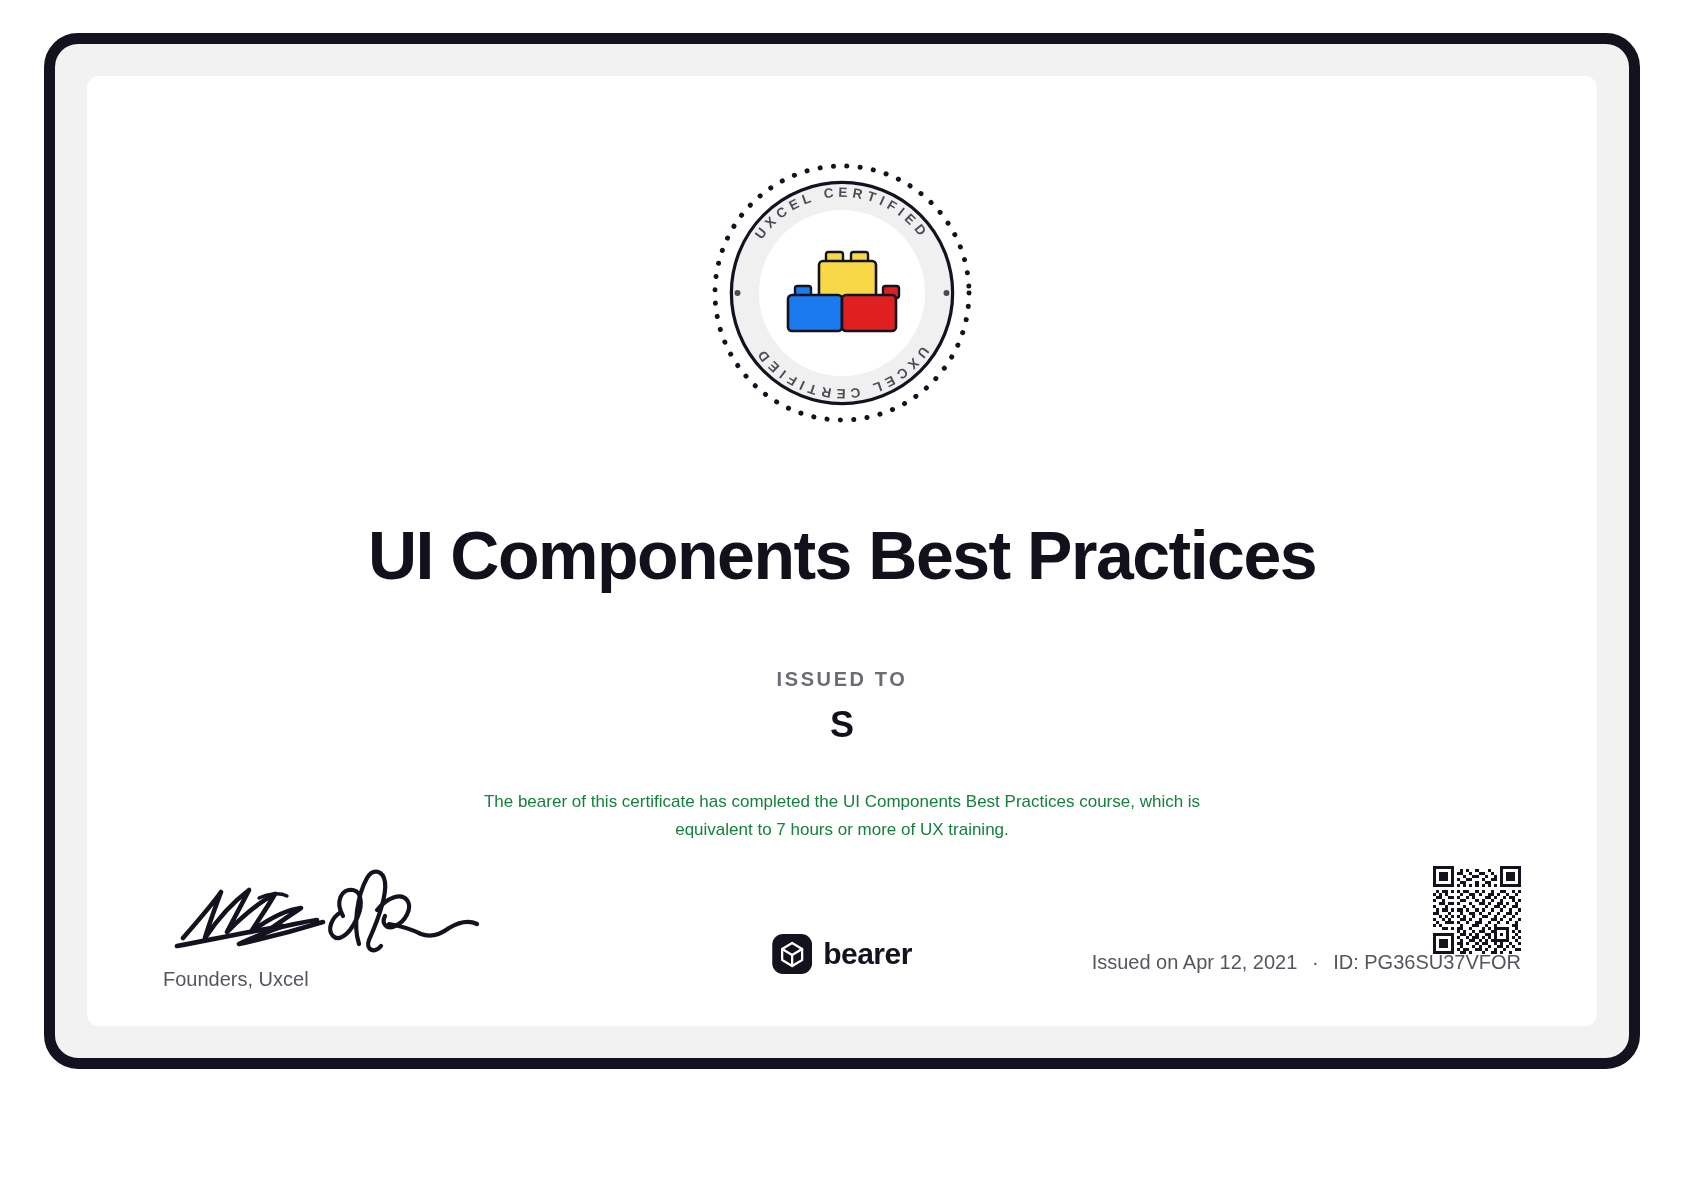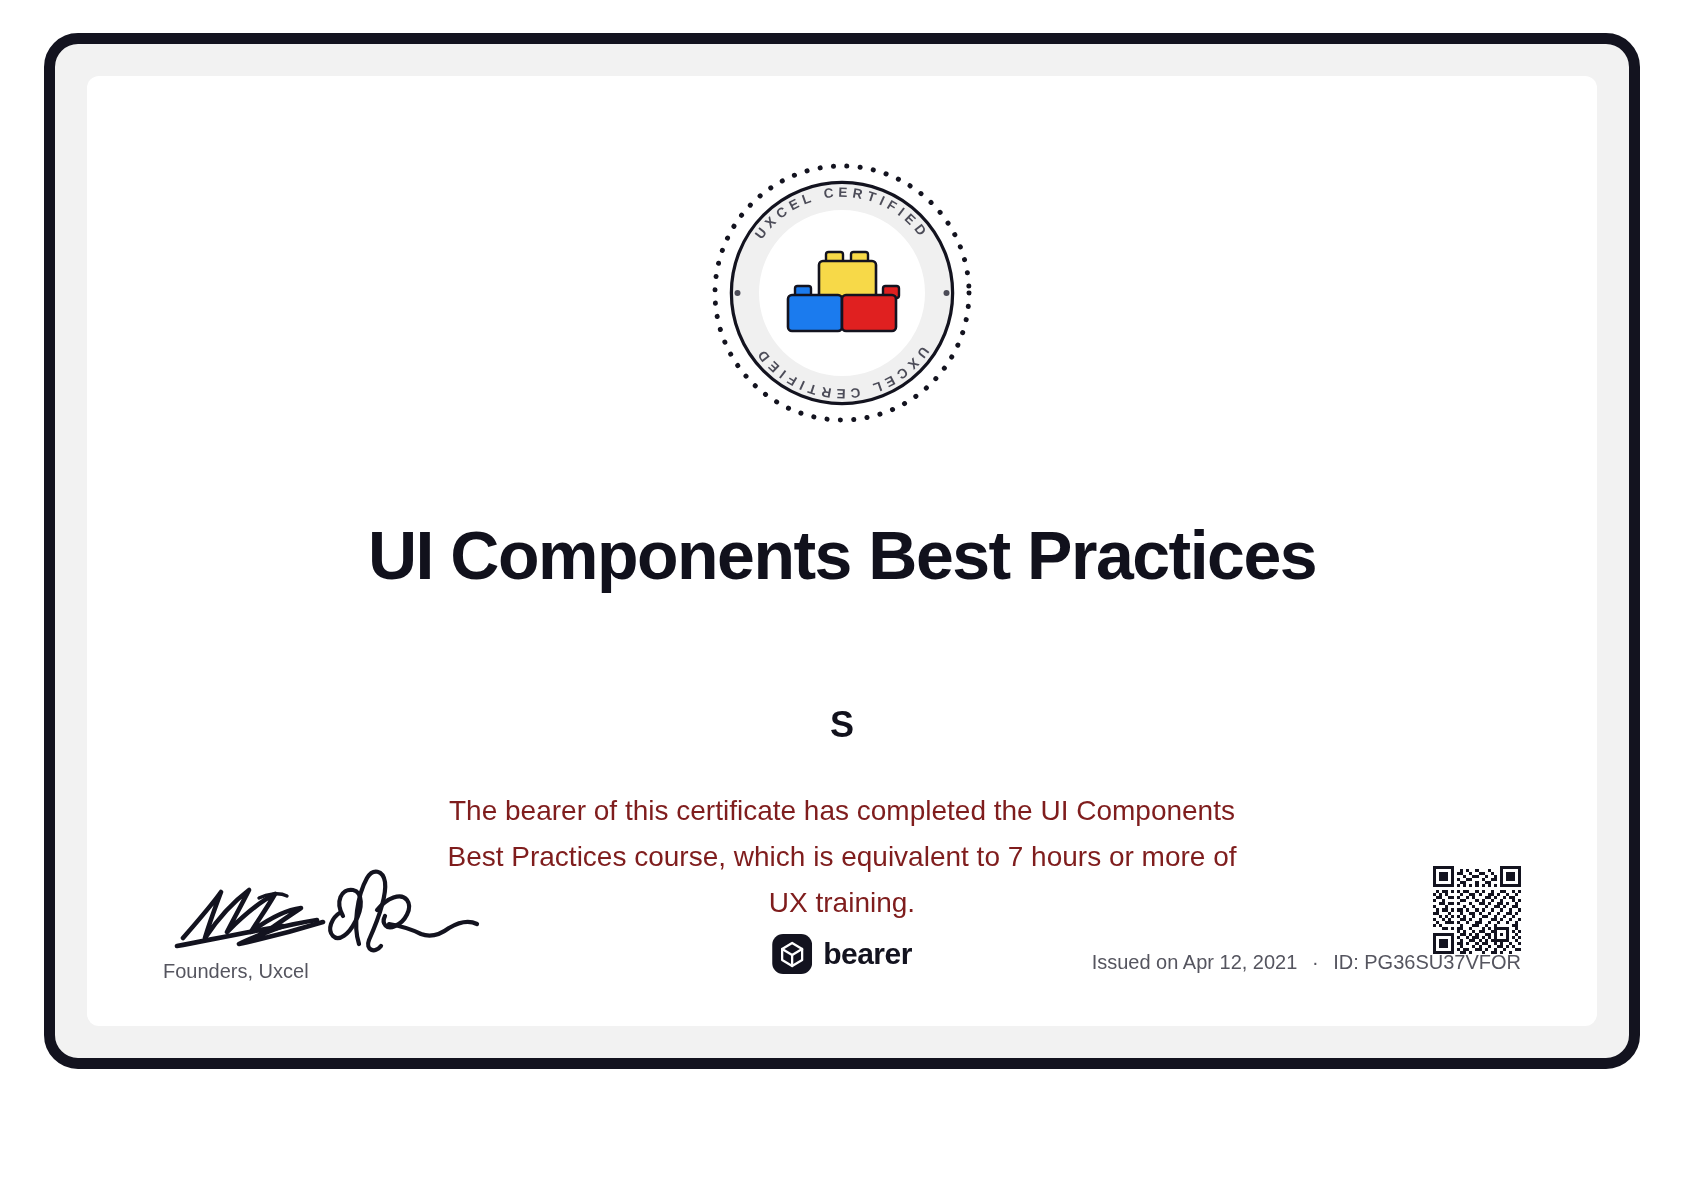--- a/index.html
+++ b/index.html
@@ -80,37 +80,37 @@
     color: #11111c;
   }
 
   #description {
     position: absolute;
     left: 50%;
     transform: translateX(-50%);
     top: 712px;
     width: 790px;
     text-align: center;
-    font-size: 28px;
+    font-size: 17px;
     line-height: 1.65;
-    color: #7f1d1d;
+    color: #15803d;
   }
 
   
   #signature-block {
     position: absolute;
     left: 76px;
     top: 792px;
     width: 330px;
   }
   #signature-images { height: 88px; position: relative; }
   #signature-images svg { position: absolute; left: 0; top: 0; }
 
   #signature-caption {
-    margin-top: 4px;
+    margin-top: 12px;
     font-size: 20px;
     color: #55555f;
   }
 
   
   #brand-logo {
     position: absolute;
     left: 50%;
     transform: translateX(-50%);
     bottom: 52px;
@@ -189,20 +189,21 @@
           <rect x="81" y="137" width="54" height="36" rx="4" fill="#1b7bee" stroke="#13131f" stroke-width="2.6"></rect>
 
           <rect x="135" y="137" width="54" height="36" rx="4" fill="#e02020" stroke="#13131f" stroke-width="2.6"></rect>
         </g>
       </svg>
     </div>
 
 
     <div id="course-title">UI Components Best Practices</div>
 
+    <div class="kicker" id="kicker-issued-to">ISSUED TO</div>
 
     <div id="recipient-name">S</div>
 
     <div id="description">The bearer of this certificate has completed the UI Components Best Practices course, which is equivalent to 7 hours or more of UX training.</div>
 
     <div id="signature-block">
       <div id="signature-images">
         <svg width="330" height="88" viewBox="0 0 330 88" xmlns="http://www.w3.org/2000/svg">
           <g fill="none" stroke="#13131f" stroke-linecap="round" stroke-linejoin="round">
             <path d="M20 70 C34 54, 48 38, 58 24 C52 40, 46 56, 42 70 C54 52, 70 34, 86 22

